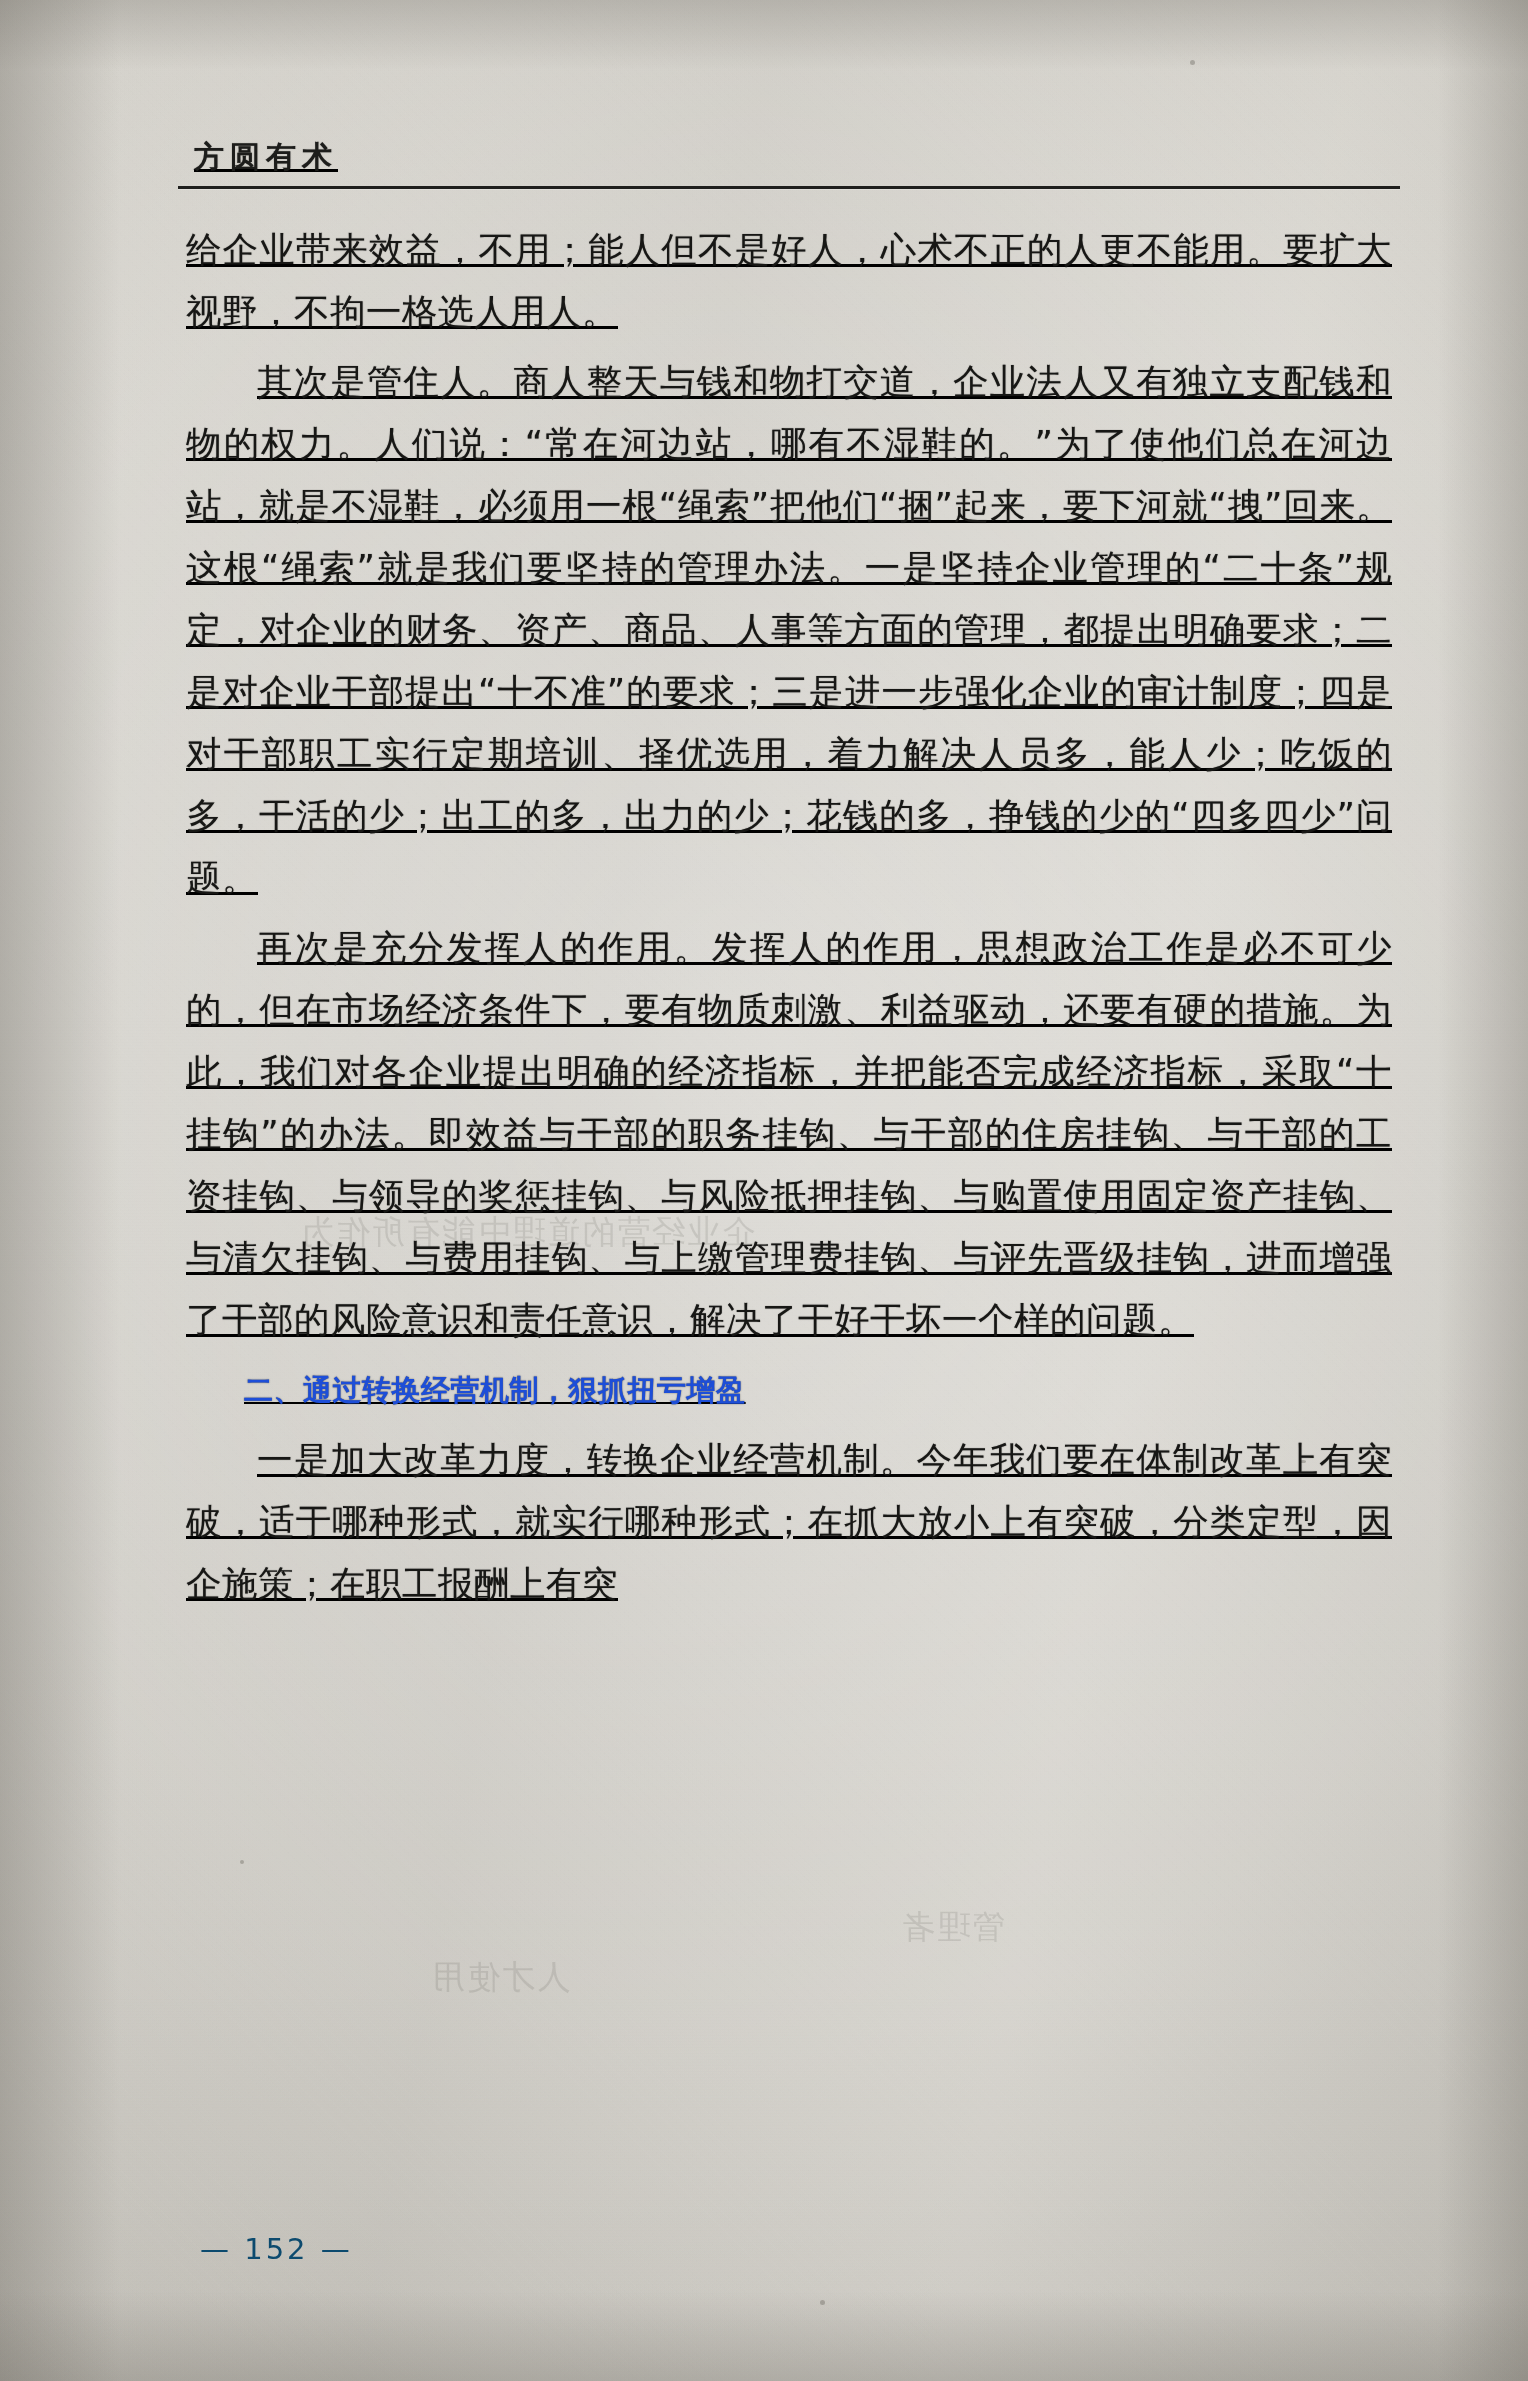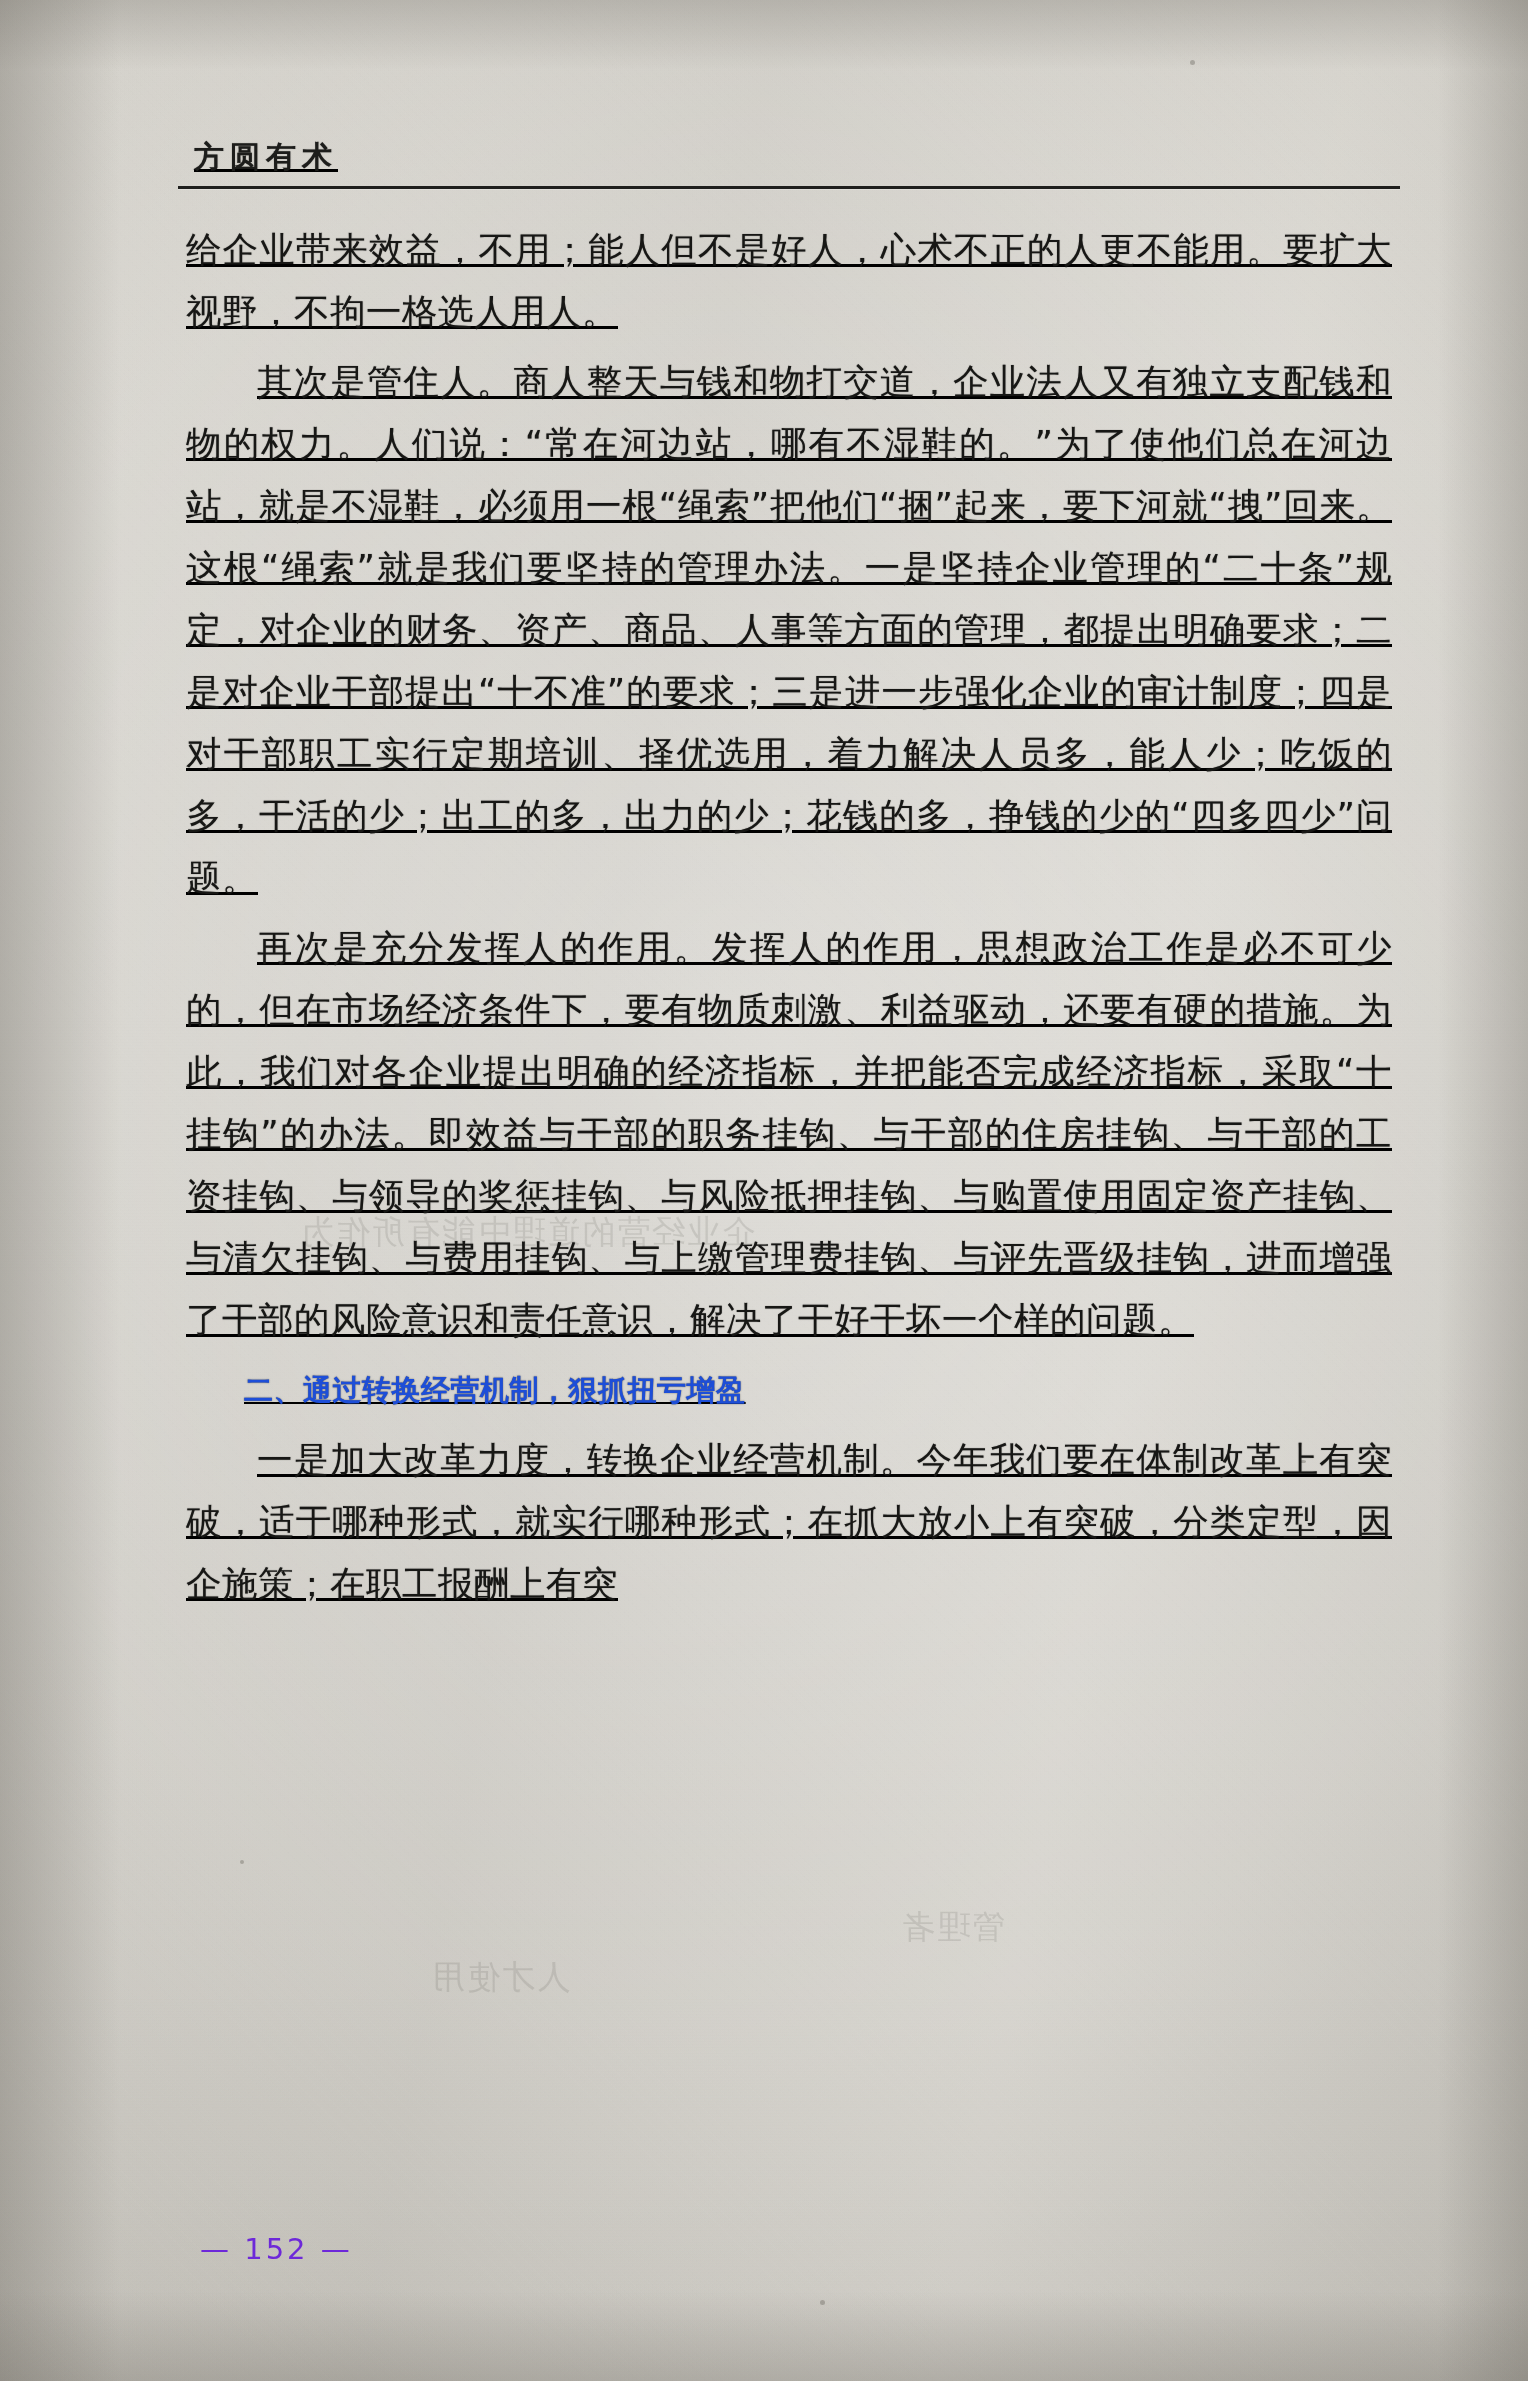--- a/index.html
+++ b/index.html
@@ -127,21 +127,21 @@
     left: 178px;
     top: 2232px;
     width: 1222px;
     text-align: left;
   }
   .folio {
     display: inline-block;
     padding-left: 22px;
     font-family: "DejaVu Sans", sans-serif;
     font-size: 29px;
-    color: #6d28d9;
+    color: #0c4a6e;
     letter-spacing: 3px;
   }
 
   
   .bleed {
     position: absolute;
     color: rgba(60,58,52,0.13);
     font-size: 33px;
     letter-spacing: 2px;
     transform: scaleX(-1);

